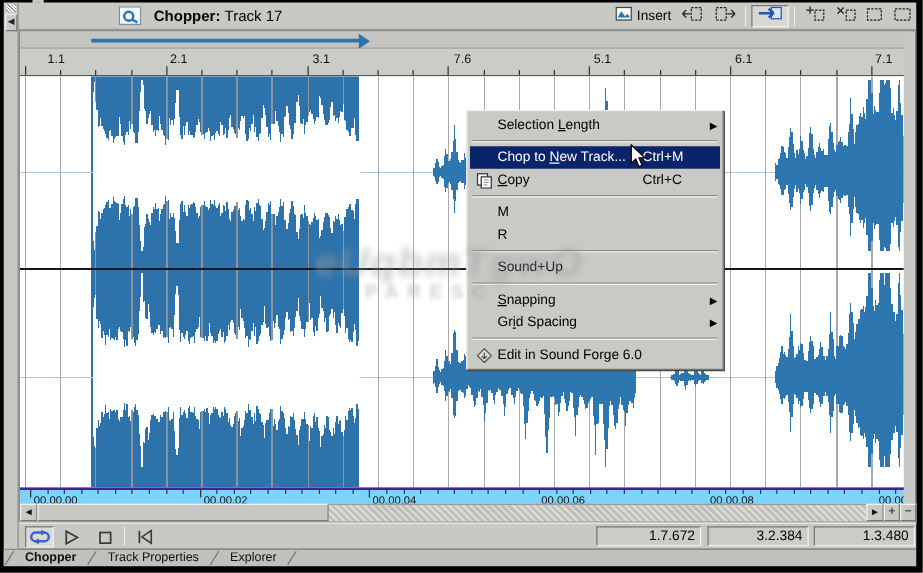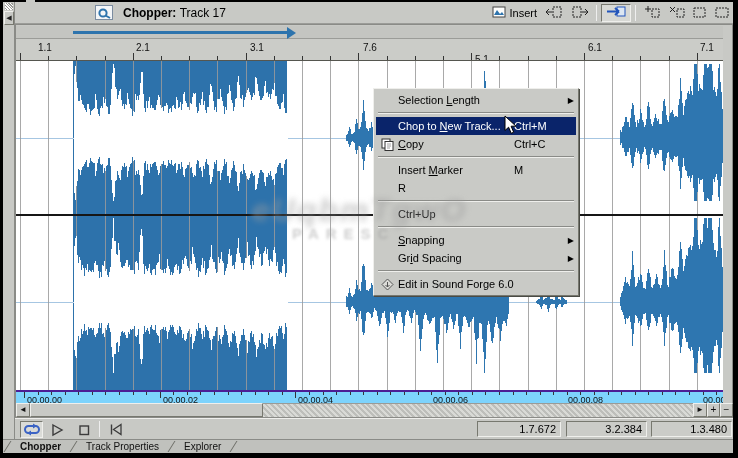--- a/index.html
+++ b/index.html
@@ -171,21 +171,21 @@
       <div class="btick" style="left: 539.8px; height: 4px;"></div>
       <div class="btick" style="left: 568px; height: 7px;"></div>
       <div class="btick" style="left: 596.2px; height: 4px;"></div>
       <div class="btick" style="left: 624.4px; height: 4px;"></div>
       <div class="btick" style="left: 652.6px; height: 4px;"></div>
       <div class="btick" style="left: 680.8px; height: 7px;"></div>
       <span class="brl" style="left: 22px;">1.1</span>
       <span class="brl" style="left: 120px;">2.1</span>
       <span class="brl" style="left: 234px;">3.1</span>
       <span class="brl" style="left: 347px;">7.6</span>
-      <span class="brl" style="left: 459px; margin-top: 12px;">5.1</span>
+      <span class="brl" style="left: 459px;">5.1</span>
       <span class="brl" style="left: 572px;">6.1</span>
       <span class="brl" style="left: 684px;">7.1</span>
     </div>
 
   <div class="abs wave-wrap">
     <svg id="wave-svg" width="707" height="329" shape-rendering="crispEdges">
         <rect x="57" y="0" width="214" height="329" fill="#2d72ab"></rect>
         <line x1="0" y1="77" x2="707" y2="77" stroke="#a6c6e2" stroke-width="1"></line>
         <line x1="57" y1="77" x2="271" y2="77" stroke="rgba(255,255,255,0.45)" stroke-width="1"></line>
         <line x1="0" y1="241" x2="707" y2="241" stroke="#a6c6e2" stroke-width="1"></line>
@@ -355,33 +355,32 @@
             <path d="M6,6 h4 M6,8 h4 M6,10 h3" stroke="#888" stroke-width="0.8"></path>
           </svg>
         </span>
         <span class="lab"><u>C</u>opy</span>
         <span class="sc">Ctrl+C</span>
         <span class="subcol"></span>
       </div>
       <div class="msep"></div>
       <div class="mi">
         <span class="gut"></span>
-        <span class="lab">Insert <u>M</u>arker</span>
         <span class="sc">M</span>
         <span class="subcol"></span>
       </div>
       <div class="mi">
         <span class="gut"></span>
         <span class="sc">R</span>
         <span class="subcol"></span>
       </div>
       <div class="msep"></div>
       <div class="mi">
         <span class="gut"></span>
-        <span class="sc">Ctrl+Up</span>
+        <span class="sc">Sound+Up</span>
         <span class="subcol"></span>
       </div>
       <div class="msep"></div>
       <div class="mi">
         <span class="gut"></span>
         <span class="lab"><u>S</u>napping</span>
         <span class="sc"></span>
         <span class="subcol">▶</span>
       </div>
       <div class="mi">

